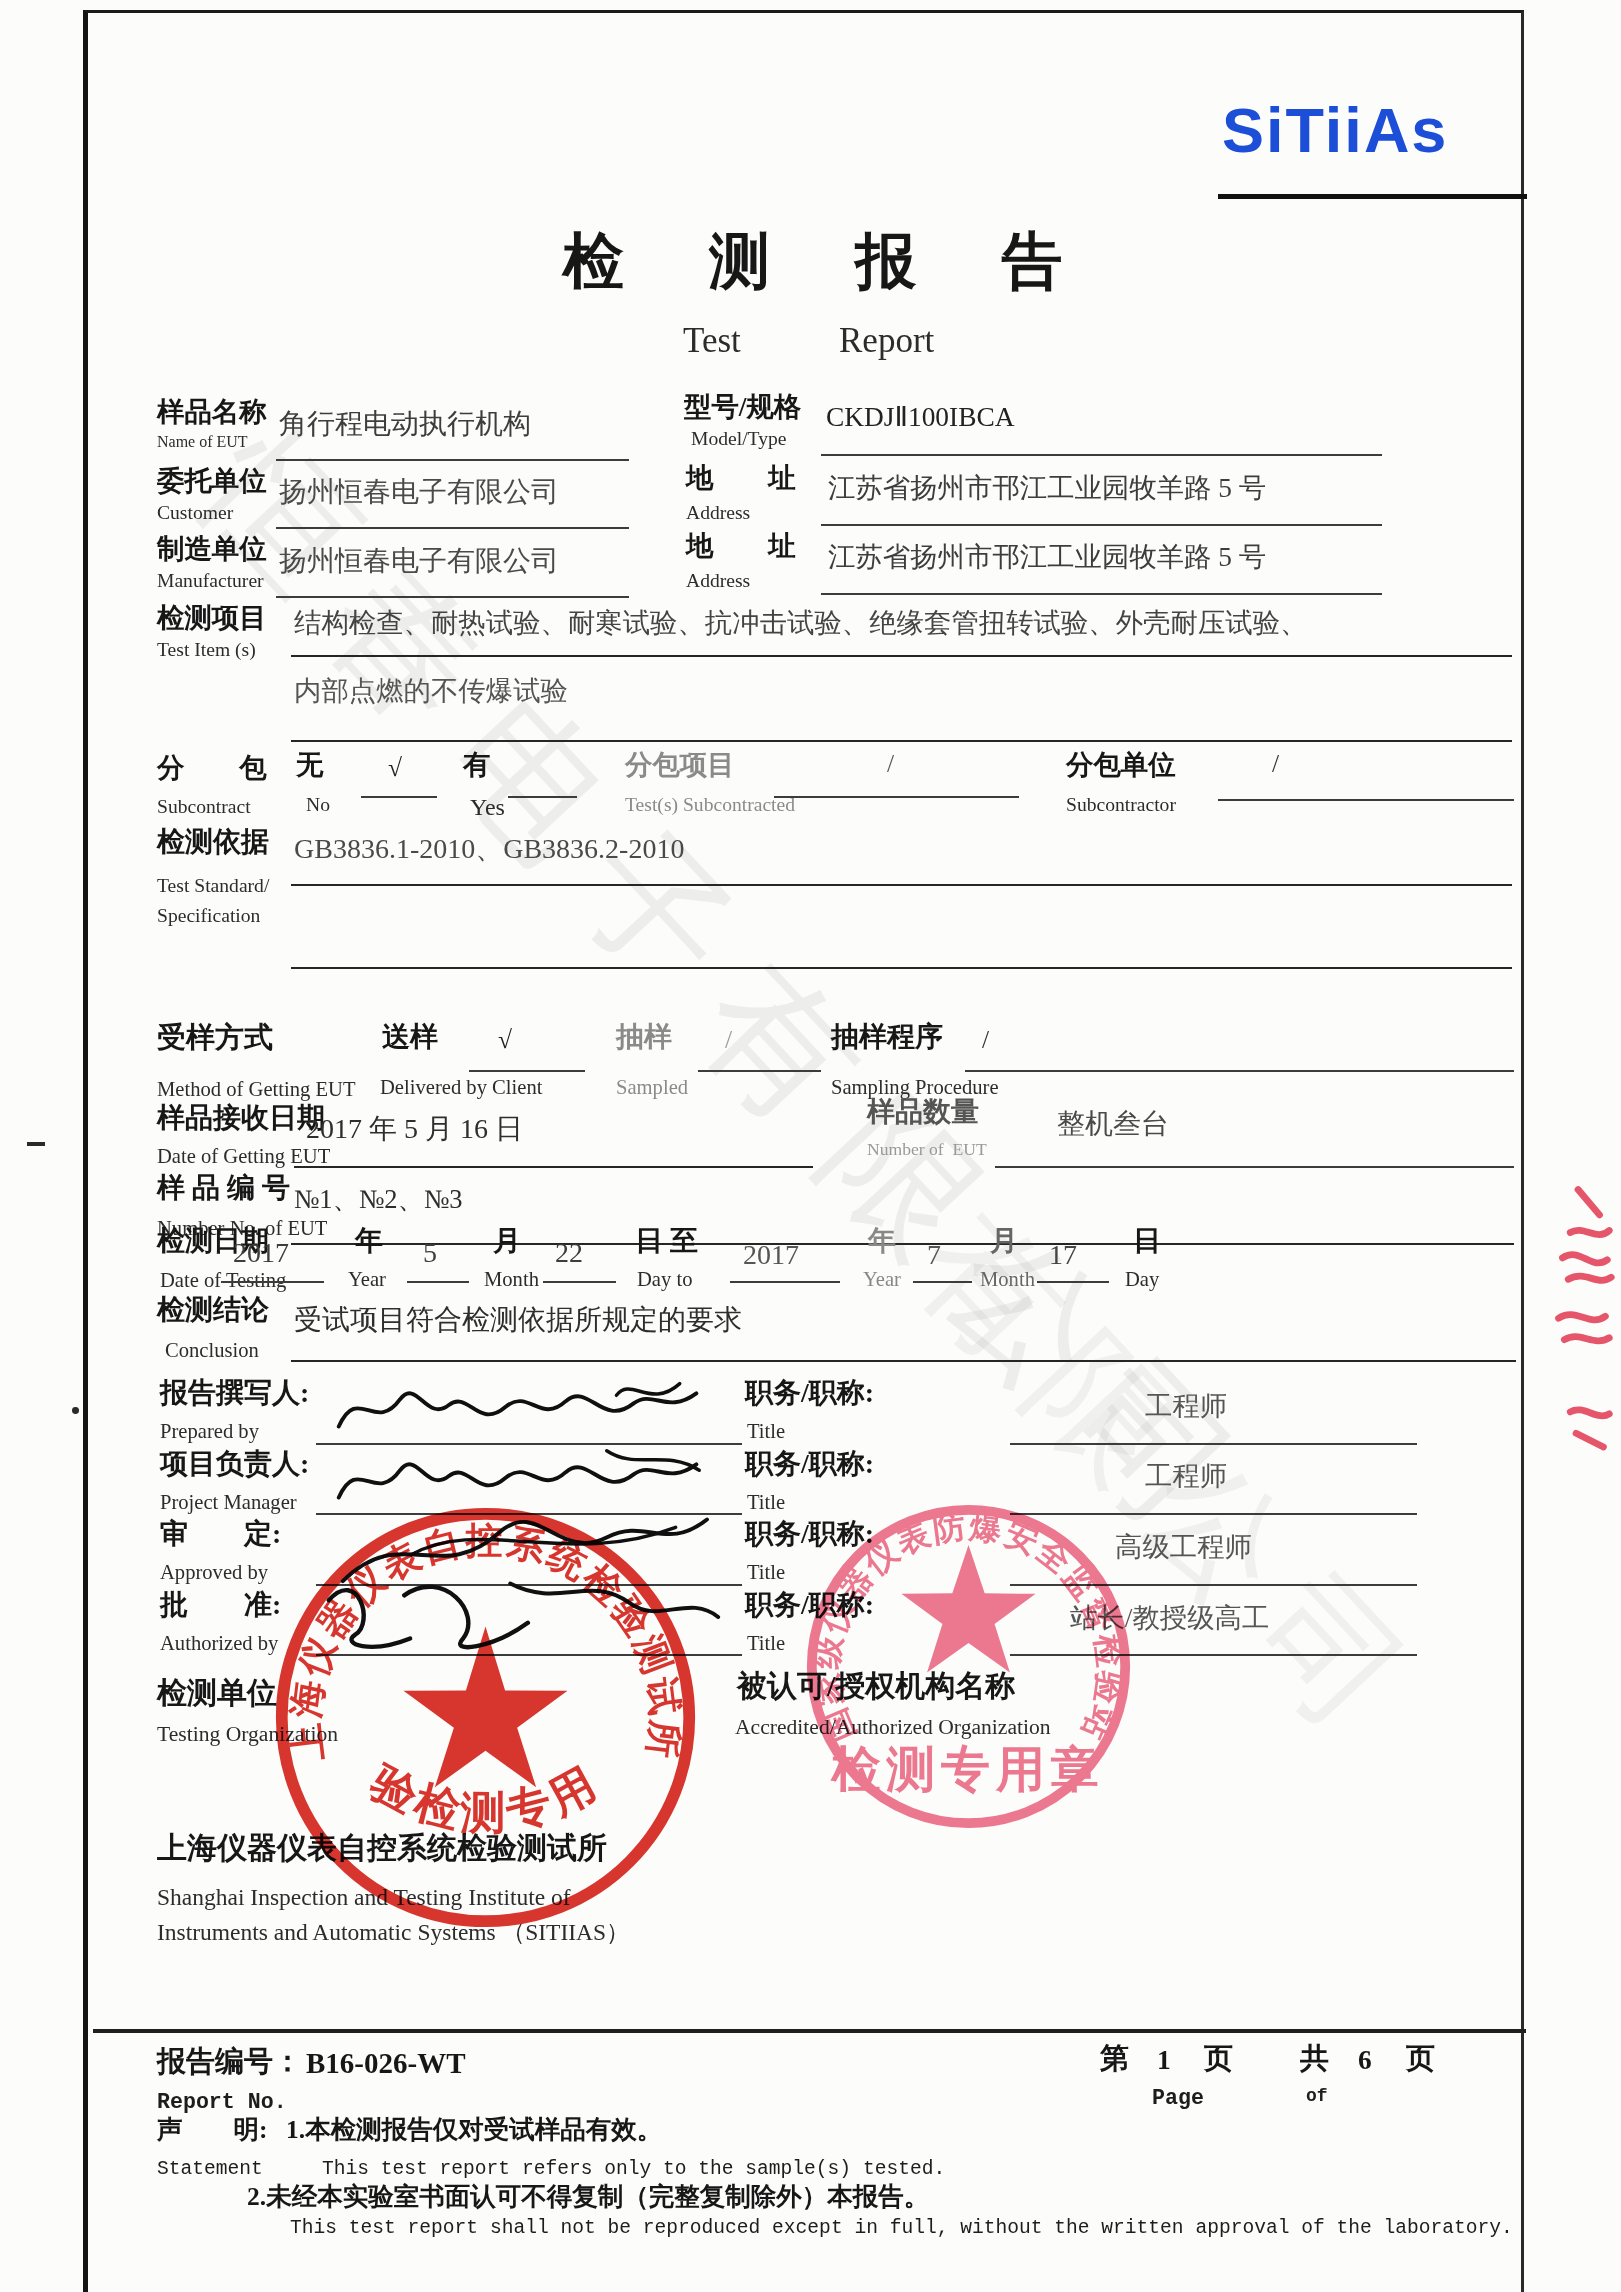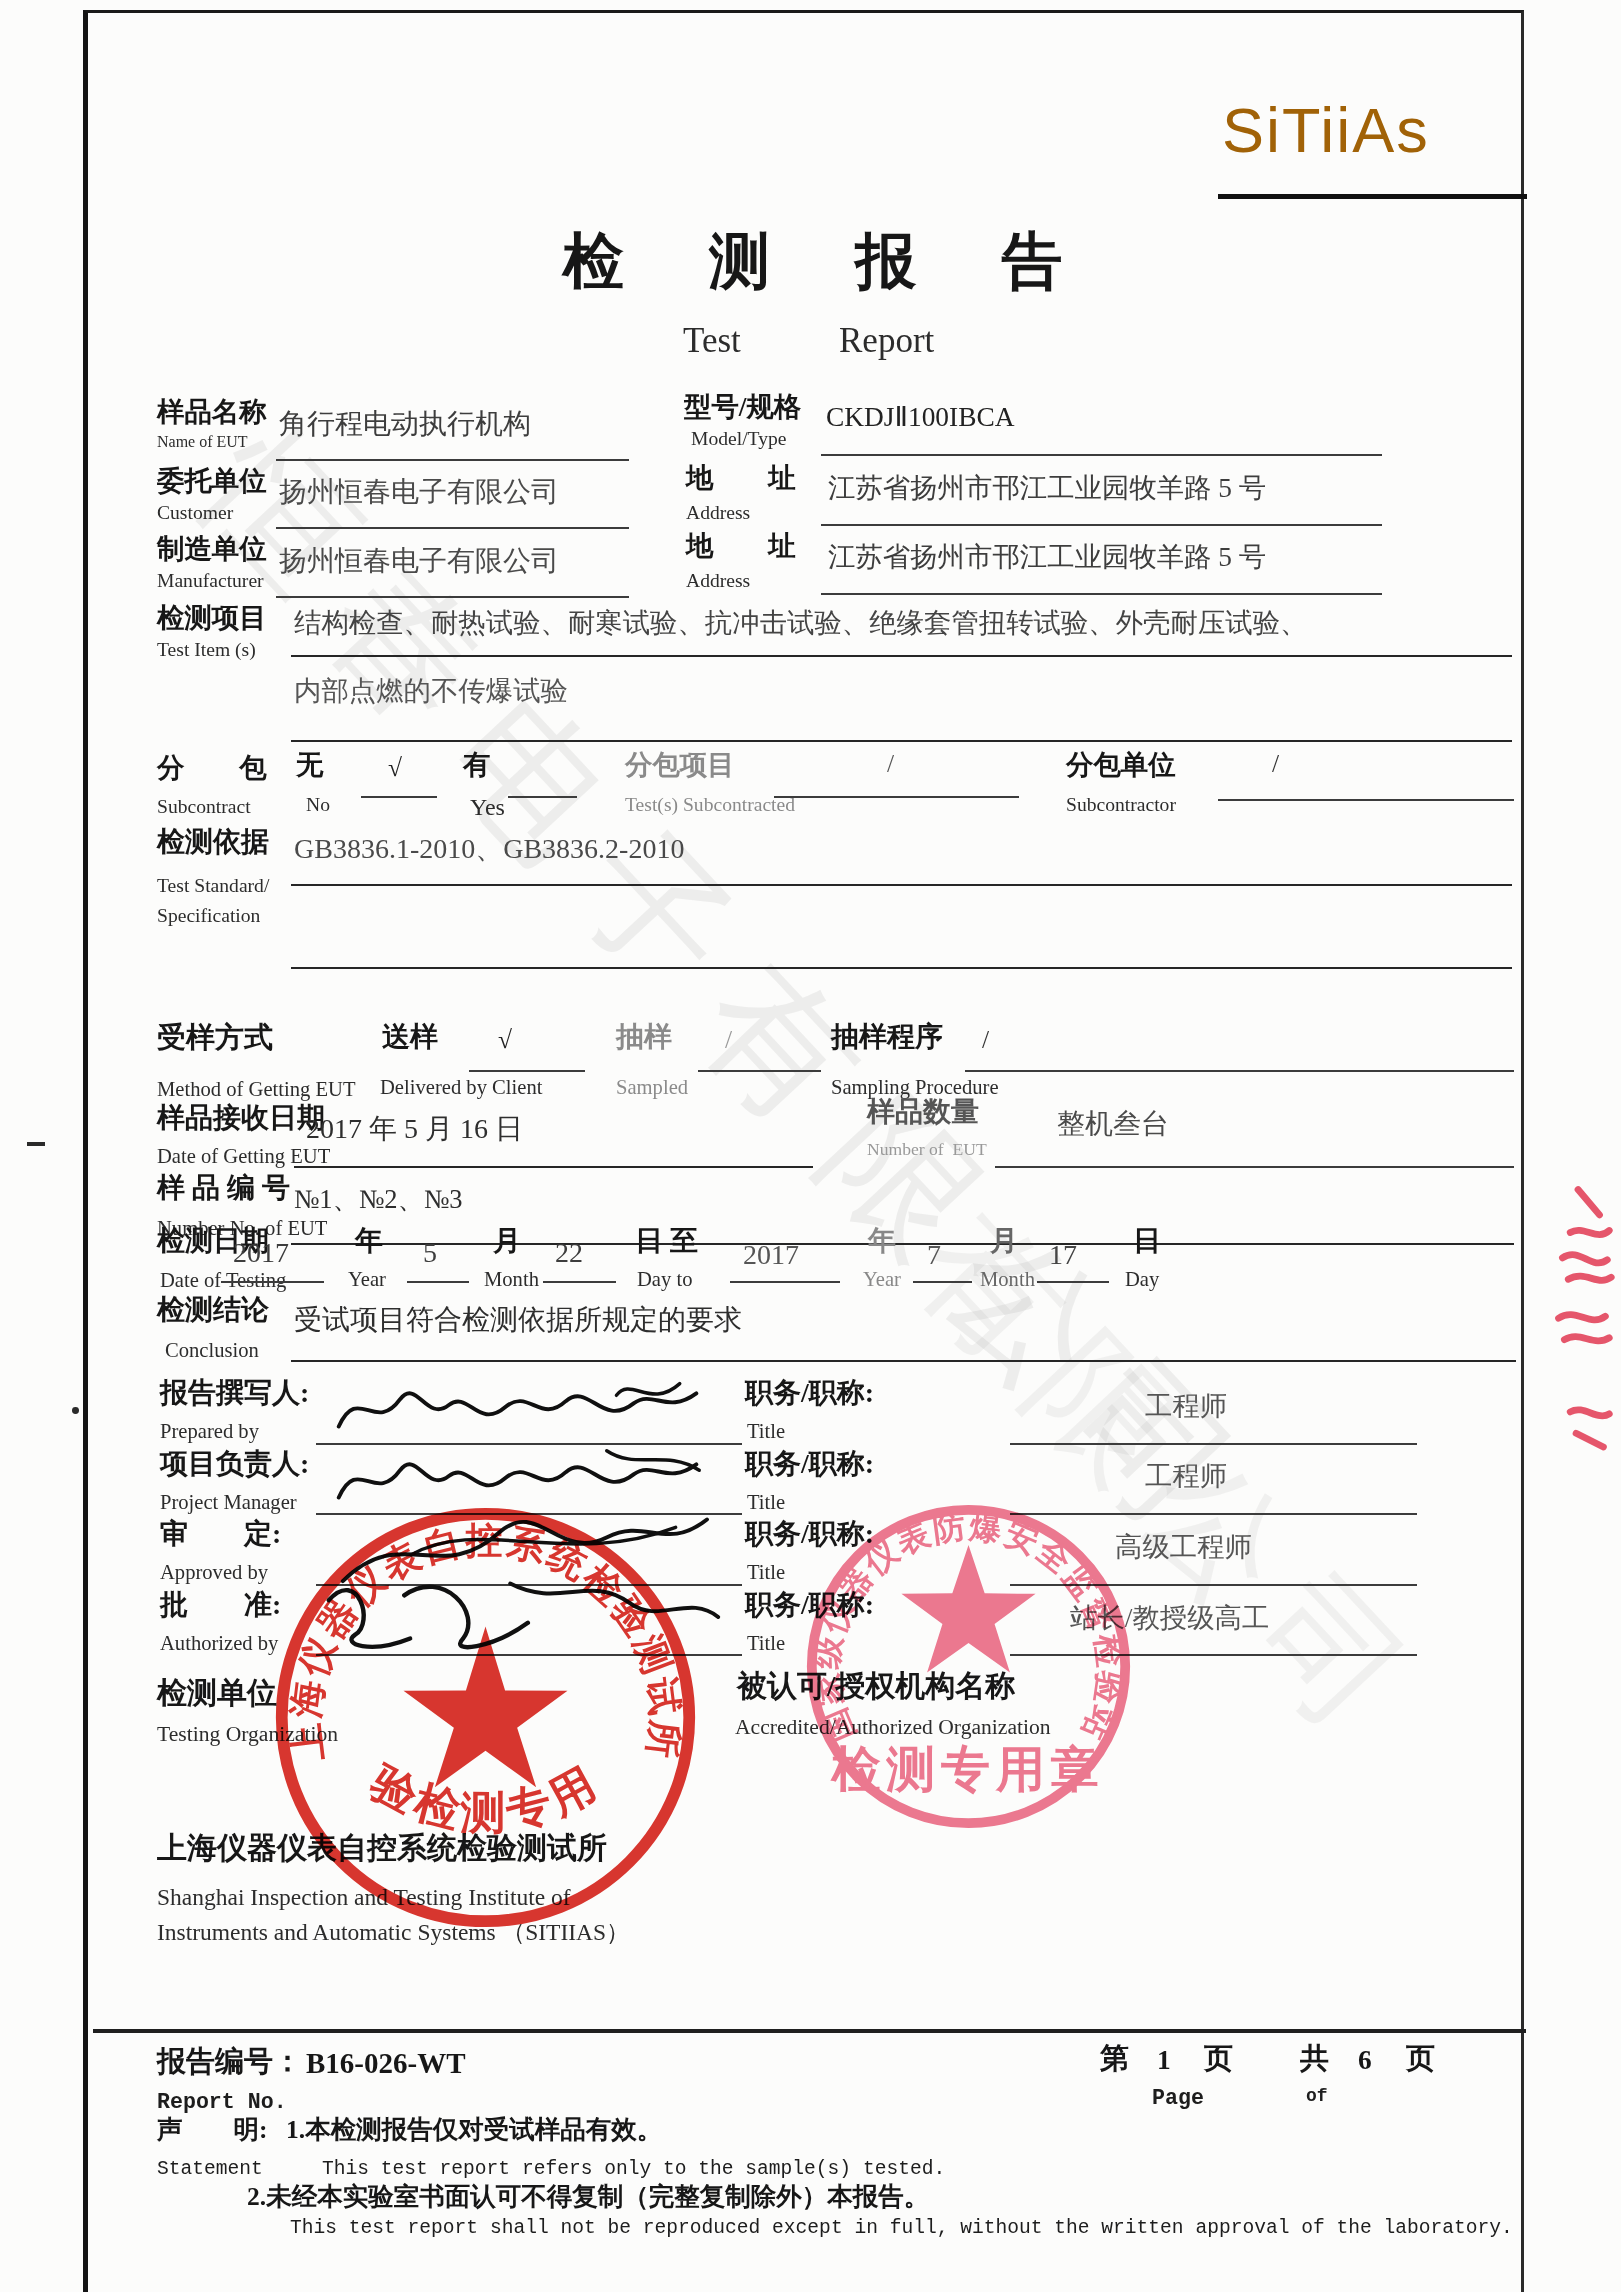--- a/index.html
+++ b/index.html
@@ -9,21 +9,21 @@
          border-left:5.9px solid #141414;border-top:3.9px solid #1a1a1a;border-right:3.9px solid #2a2a2a;
          box-sizing:border-box;pointer-events:none;}
   .abs{position:absolute;white-space:pre;line-height:1.15;}
   .zh{font-family:"Liberation Serif",serif;font-weight:bold;color:#171717;}
   .zhv{font-family:"Liberation Serif",serif;color:#3d3d3d;}
   .en{font-family:"Liberation Serif",serif;color:#2c2c2c;}
   .mono{font-family:"Liberation Mono",monospace;color:#1d1d1d;}
   .uline{position:absolute;height:0;border-top:2px solid #3c3c3c;}
   .thick{border-top-width:2.9px;border-top-color:#262626;}
   .wm{position:absolute;font-family:"Liberation Serif",serif;color:#8f8f8f;transform-origin:0 0;white-space:pre;}
-  .logo{font-family:"Liberation Sans",sans-serif;font-weight:400;color:#a16207;letter-spacing:2px;}
+  .logo{font-family:"Liberation Sans",sans-serif;font-weight:700;color:#1d4ed8;letter-spacing:2px;}
   .sigsvg{position:absolute;}
   .stamp{position:absolute;mix-blend-mode:multiply;}
   .speck{position:absolute;background:#2a2a2a;}
 </style>
 </head>
 <body>
 
 <div id="page">
 
   <div class="wm" style="left:304px;top:392px;font-size:147px;letter-spacing:35px;opacity:.13;transform:rotate(47deg);">恒春电子有限公司</div>

